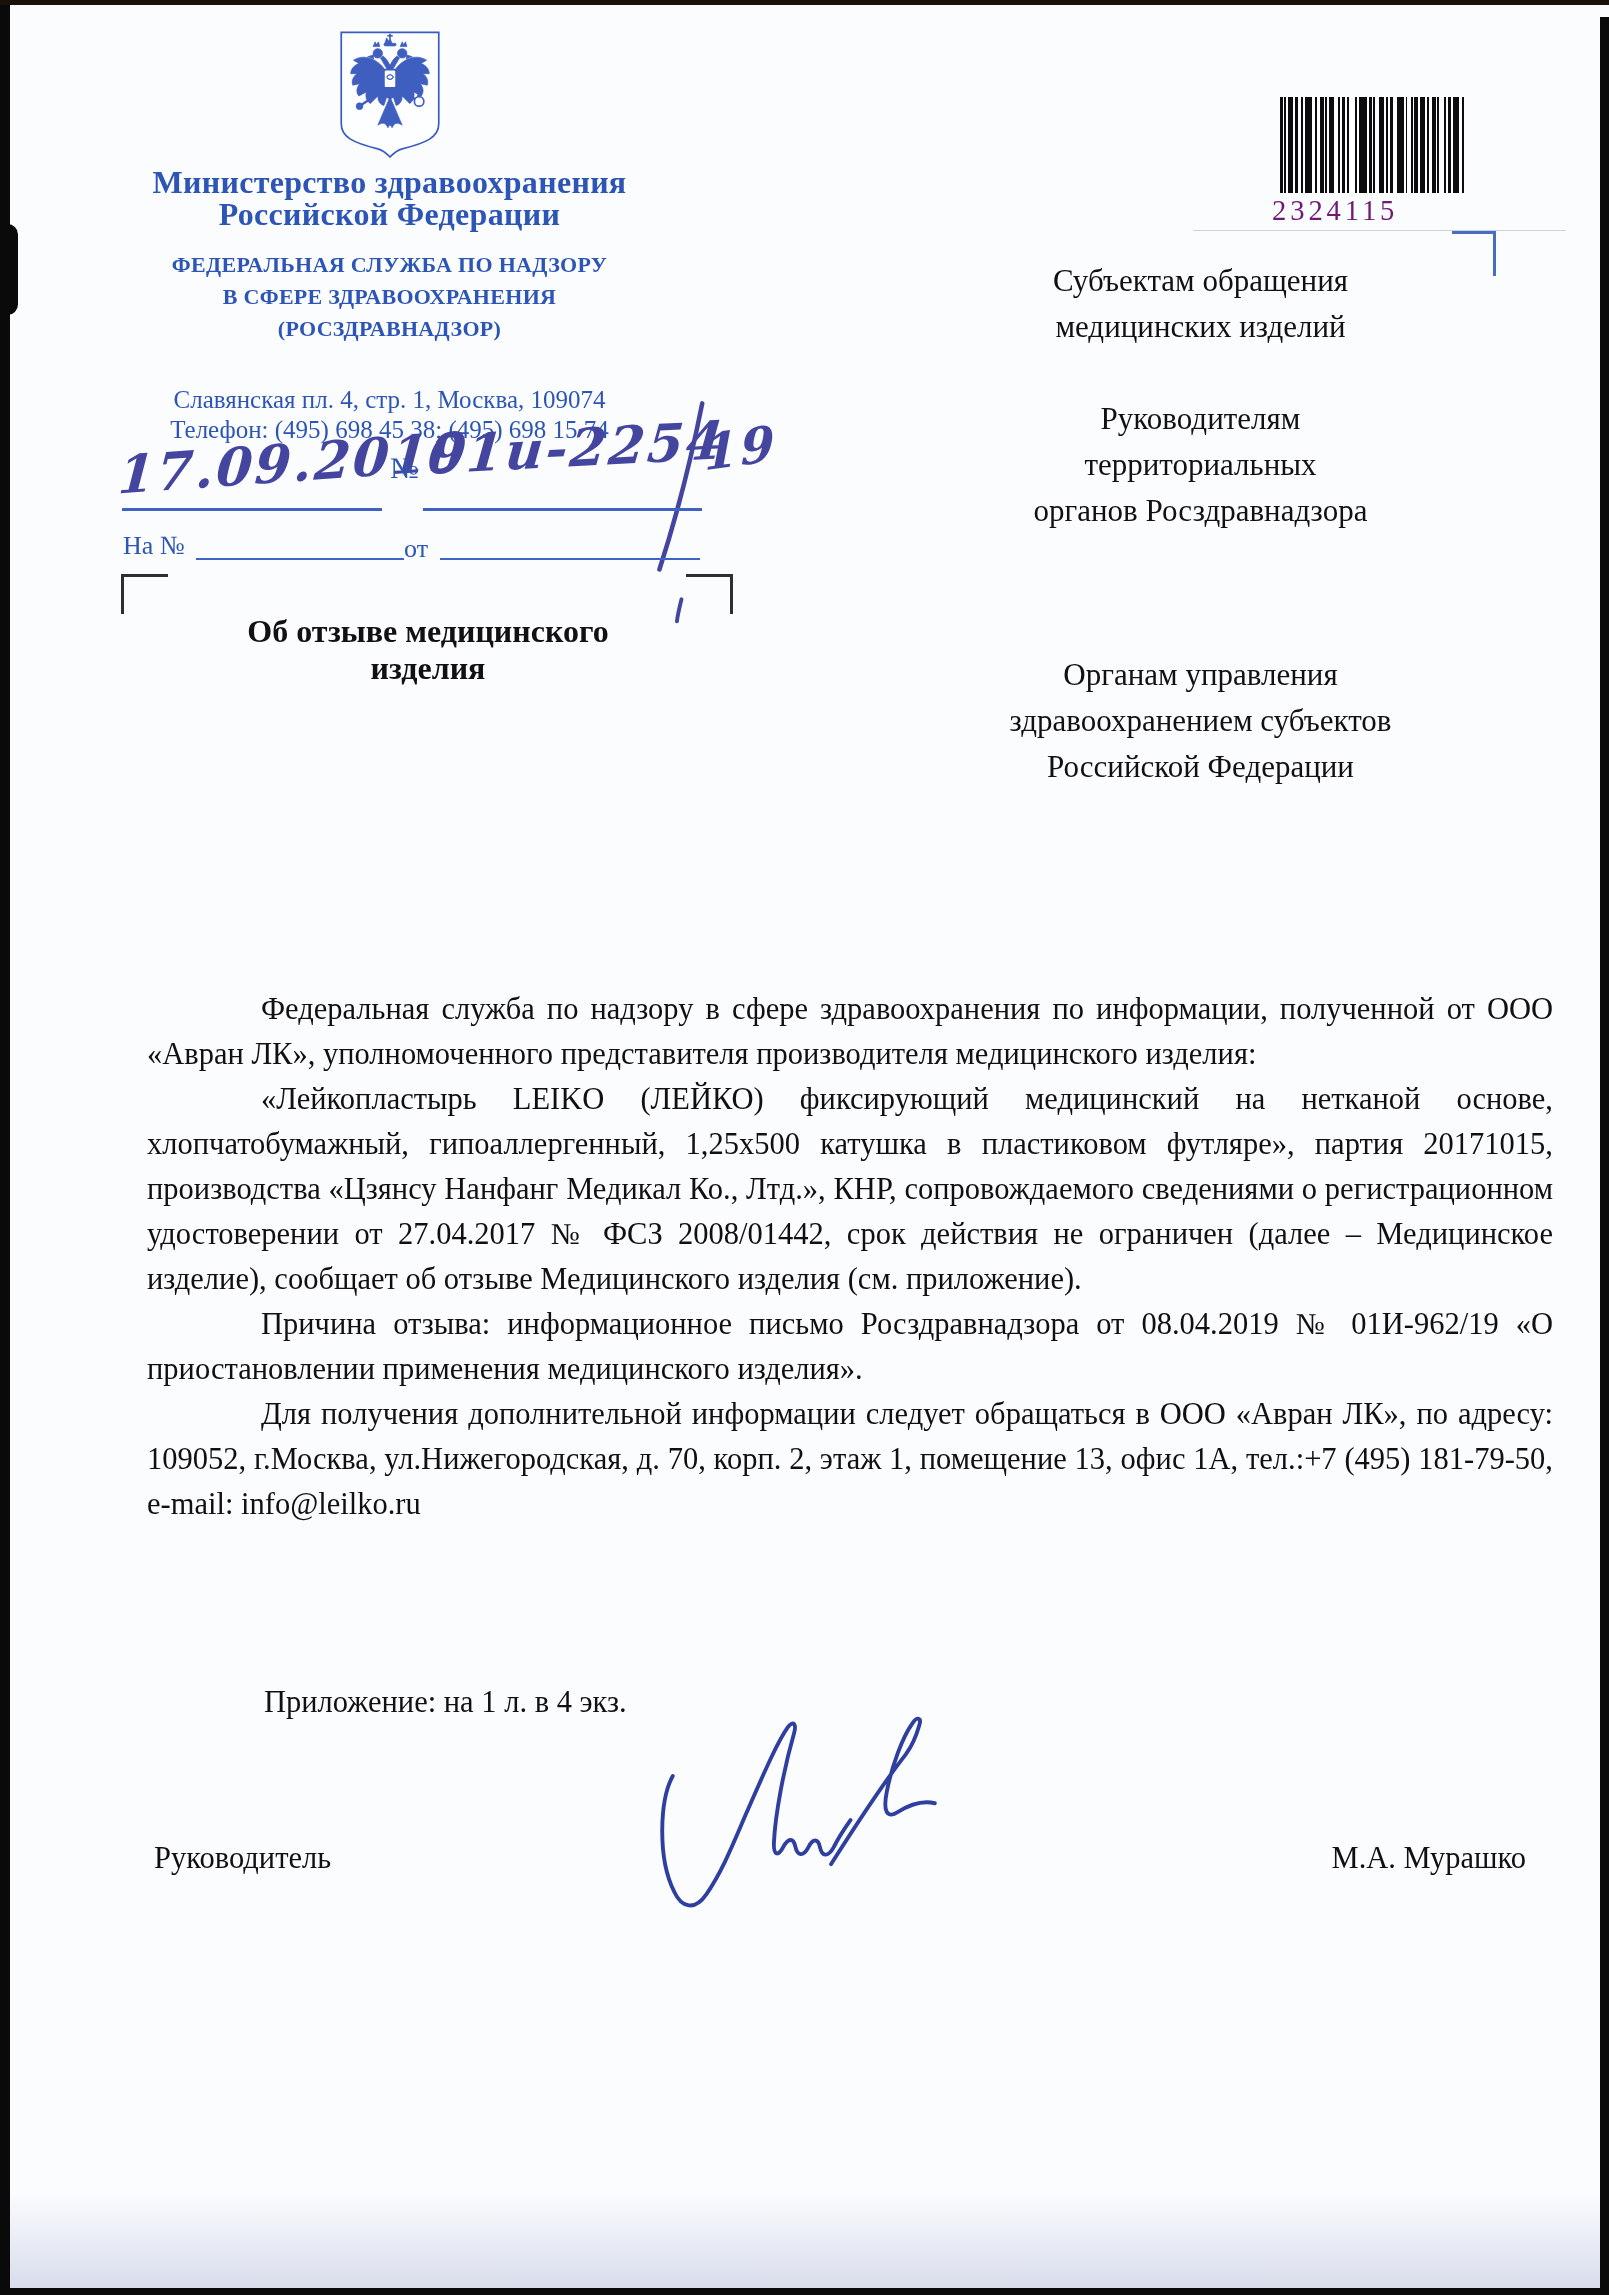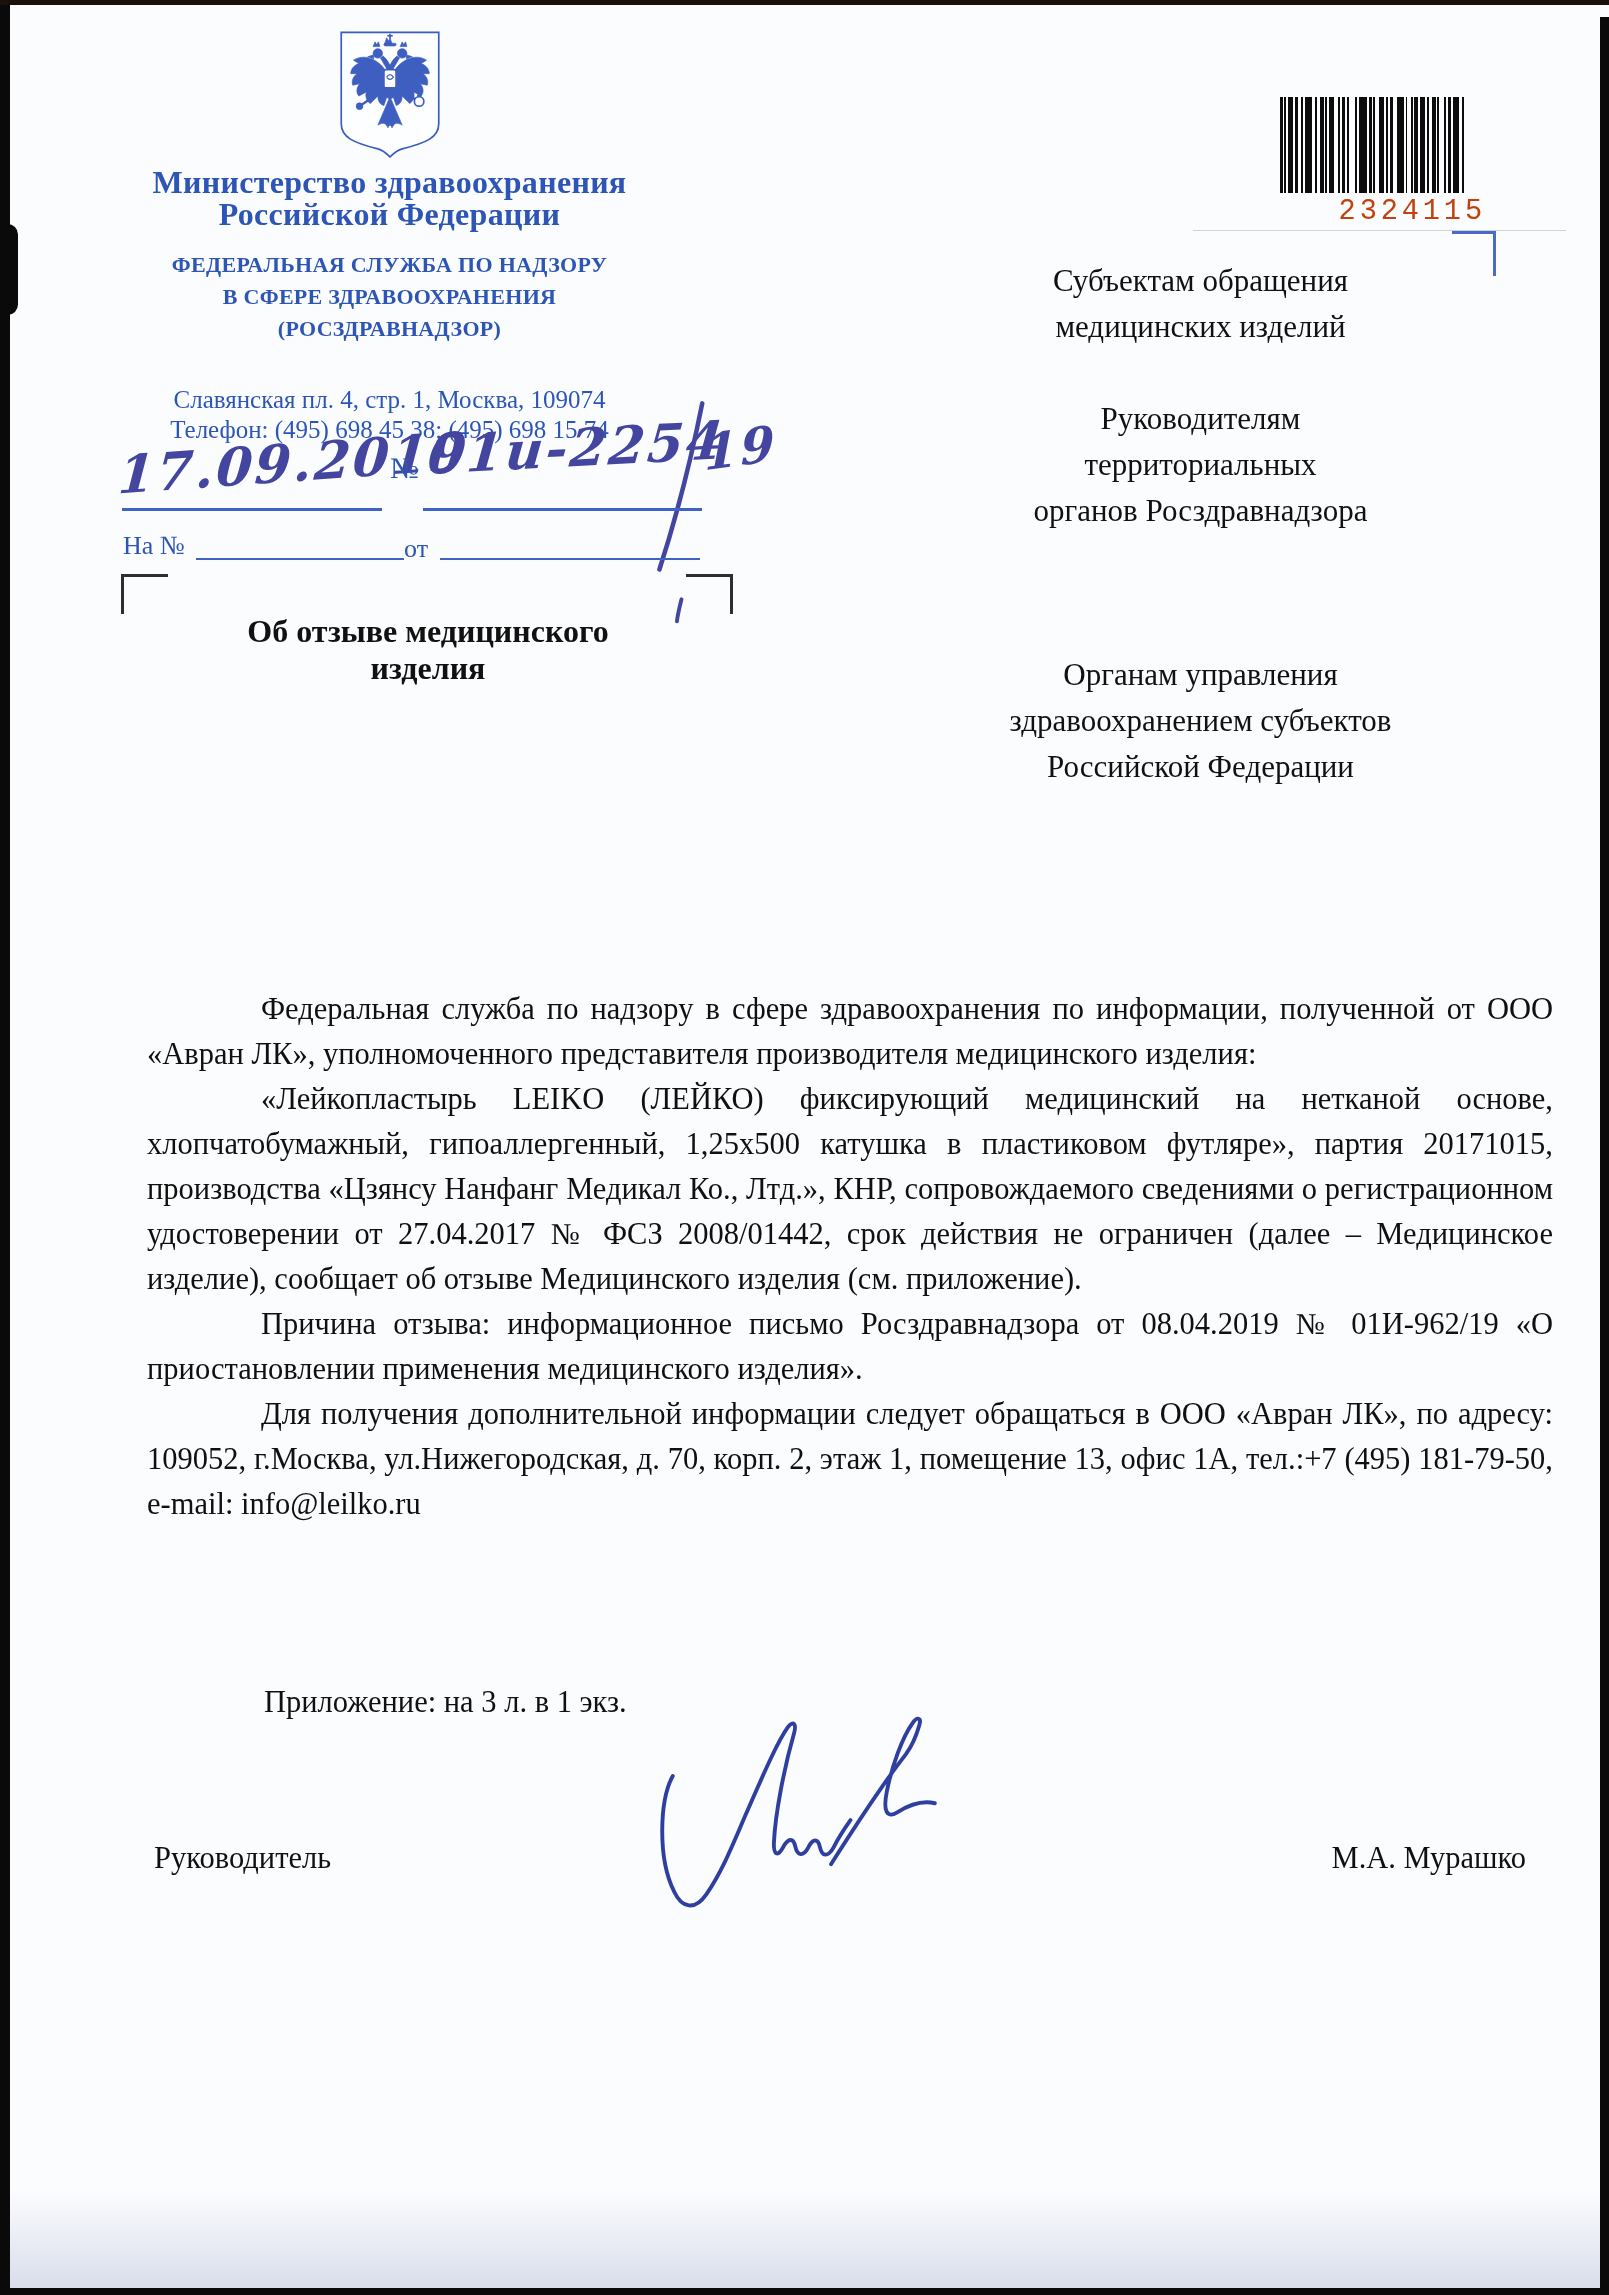--- a/index.html
+++ b/index.html
@@ -20,22 +20,22 @@
   
   .letterhead{left:104px;top:28.6px;width:571px;text-align:center;}
   .ministry{margin-top:5.2px;font-size:32px;font-weight:bold;line-height:32px;white-space:pre-line;letter-spacing:0.3px;}
   .service{margin-top:19px;font-size:22px;font-weight:bold;line-height:32px;white-space:pre-line;letter-spacing:0.3px;}
   .address{margin-top:40px;font-size:25px;line-height:30.5px;white-space:pre-line;}
 
   
   .barcode{left:1280px;top:97px;width:201px;height:96px;font-size:0;white-space:nowrap;overflow:hidden;}
   .barcode .bar{display:inline-block;height:100%;background:#0c0c0c;vertical-align:top;}
   .barcode .gap{display:inline-block;height:100%;vertical-align:top;}
-  .barcode-digits{left:1272px;top:195px;width:214px;text-align:right;
-      font-family:Liberation Mono, monospace;font-size:28.6px;letter-spacing:3.9px;color:#c2410c;}
+  .barcode-digits{left:1272px;top:195px;width:214px;text-align:left;
+      font-family:Liberation Serif, serif;font-size:28.6px;letter-spacing:3.9px;color:#701a75;}
 
   .fold-line{left:1193px;top:230px;width:373px;height:1.3px;background:#ccd1db;}
   .addr-corner-h{left:1452px;top:231px;width:44px;height:2.6px;background:#4a6cc2;}
   .addr-corner-v{left:1493px;top:231px;width:2.6px;height:45px;background:#4a6cc2;}
 
   
   .blue{color:#2d55b5;}
   .hw{font-family:"DejaVu Serif",serif;font-style:italic;font-weight:600;color:#43459f;letter-spacing:2.6px;}
   .hw-date{left:118px;top:432px;font-size:52px;transform:rotate(-4deg) skewX(-8deg);}
   .num-sign{left:390px;top:451px;font-size:30px;}
@@ -159,21 +159,21 @@
   <div class="abs recipient r3">Органам управления
 здравоохранением субъектов
 Российской Федерации</div>
 
   <div class="abs body-text">
     <p>Федеральная служба по надзору в сфере здравоохранения по информации, полученной от ООО «Авран ЛК», уполномоченного представителя производителя медицинского изделия:</p>
     <p>«Лейкопластырь LEIKO (ЛЕЙКО) фиксирующий медицинский на нетканой основе, хлопчатобумажный, гипоаллергенный, 1,25х500 катушка в пластиковом футляре», партия 20171015, производства «Цзянсу Нанфанг Медикал Ко., Лтд.», КНР, сопровождаемого сведениями о регистрационном удостоверении от 27.04.2017 № ФСЗ 2008/01442, срок действия не ограничен (далее – Медицинское изделие), сообщает об отзыве Медицинского изделия (см. приложение).</p>
     <p>Причина отзыва: информационное письмо Росздравнадзора от 08.04.2019 № 01И-962/19 «О приостановлении применения медицинского изделия».</p>
     <p>Для получения дополнительной информации следует обращаться в ООО «Авран ЛК», по адресу: 109052, г.Москва, ул.Нижегородская, д. 70, корп. 2, этаж 1, помещение 13, офис 1А, тел.:+7 (495) 181-79-50, e-mail: info@leilko.ru</p>
   </div>
-  <div class="abs attachment">Приложение: на 3 л. в 1 экз.</div>
+  <div class="abs attachment">Приложение: на 1 л. в 4 экз.</div>
 
   <div class="abs sig-position">Руководитель</div>
   <svg class="abs sig-svg" width="454" height="273" viewBox="0 0 700 420">
     <g fill="none" stroke="#2f3fa0" stroke-width="6" stroke-linecap="round">
       <path d="M86,126 C66,162 62,252 88,304 C100,330 120,334 138,308 C164,270 180,228 200,182 C228,118 248,72 264,50 C272,40 277,46 273,60 C258,112 244,184 242,228 C241,248 248,251 256,236 C264,221 272,221 275,235 C278,249 287,251 295,236 C302,222 310,222 313,236 C316,250 325,252 334,236 C341,222 350,208 360,194"></path>
       <path d="M330,262 C360,215 402,148 445,93 C456,78 462,62 466,48 C470,36 463,34 456,44 C440,66 424,110 416,150 C410,180 416,192 432,182 C448,172 470,163 490,168"></path>
     </g>
   </svg>
   <div class="abs sig-name">М.А. Мурашко</div>
 

